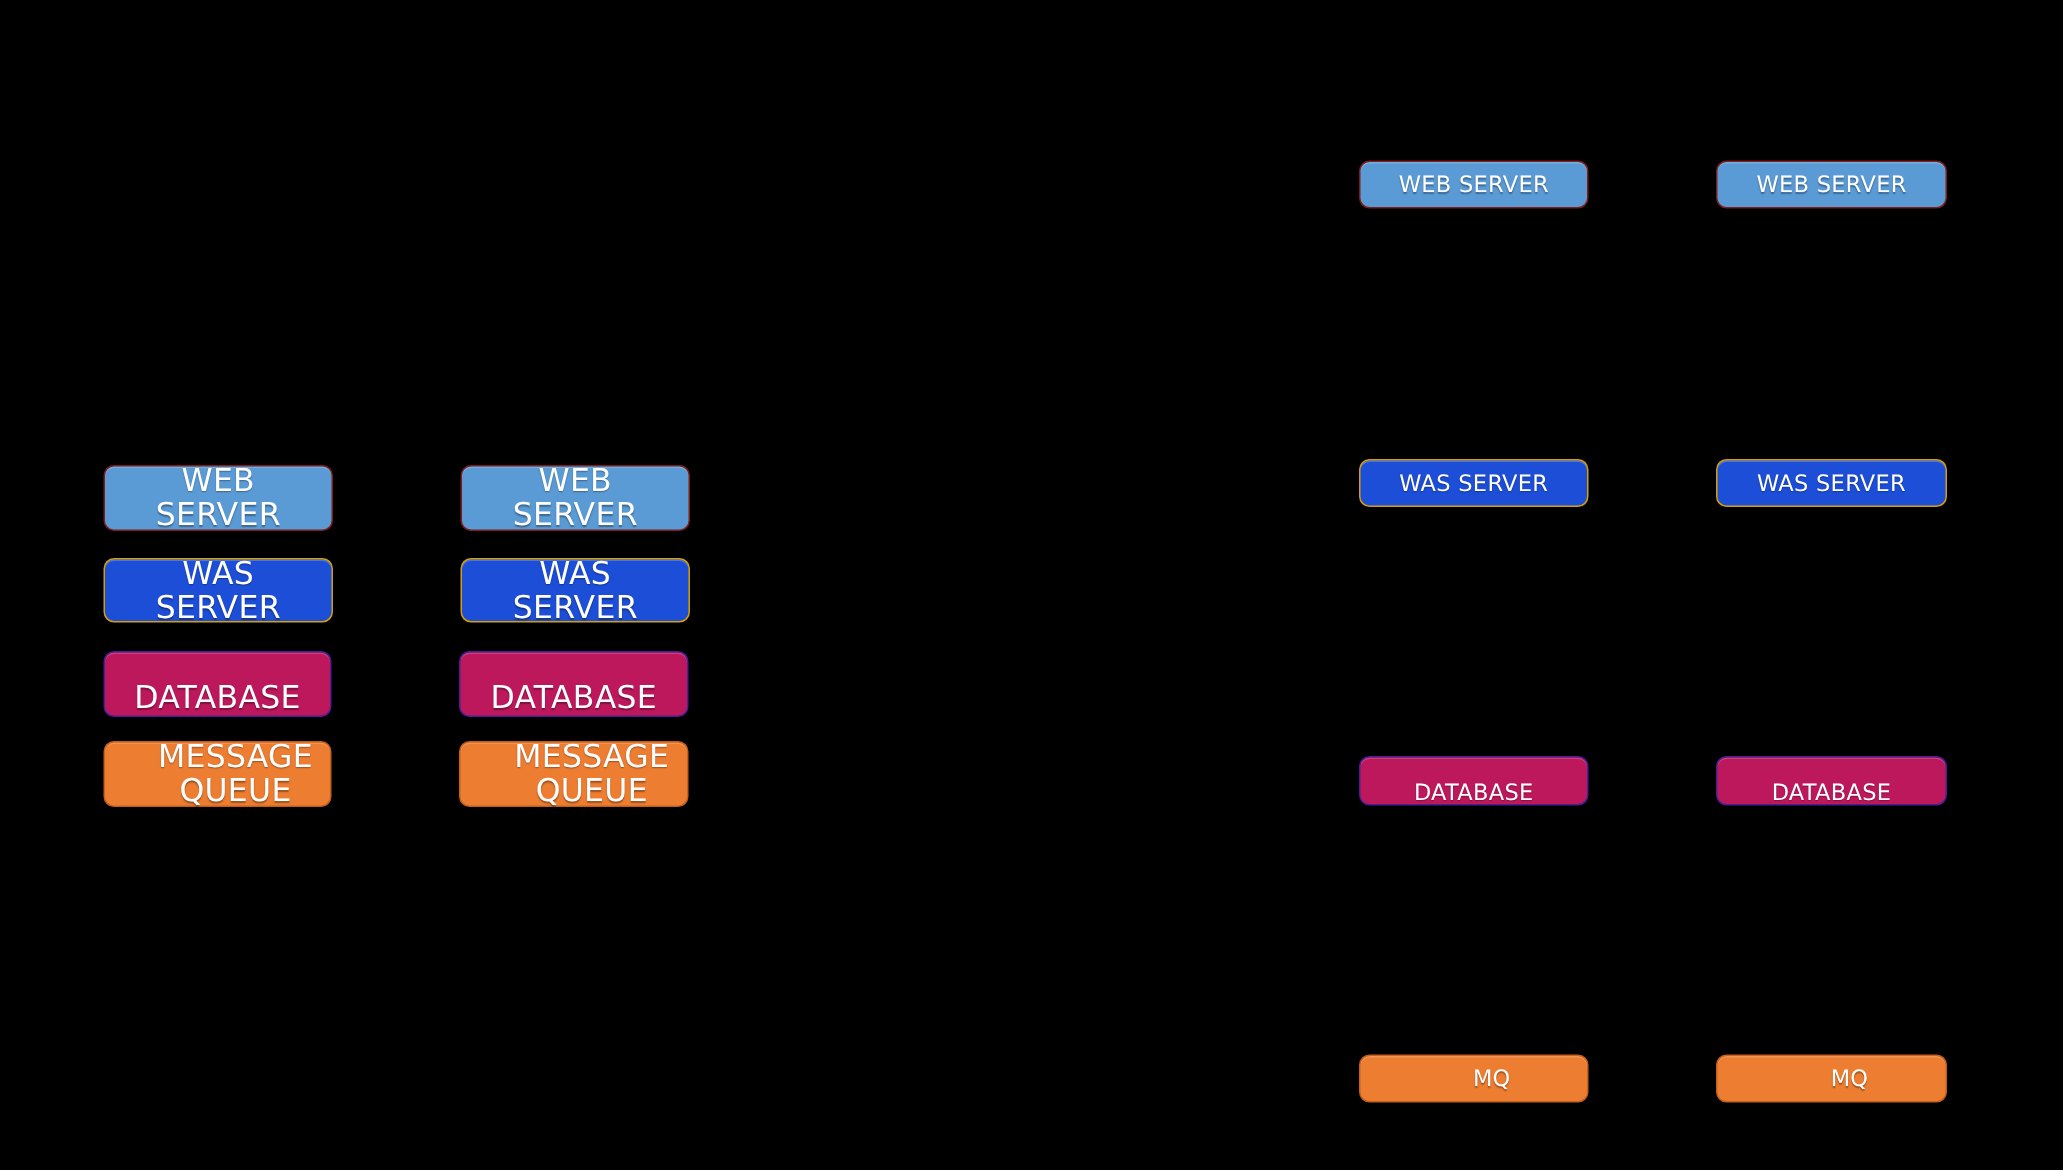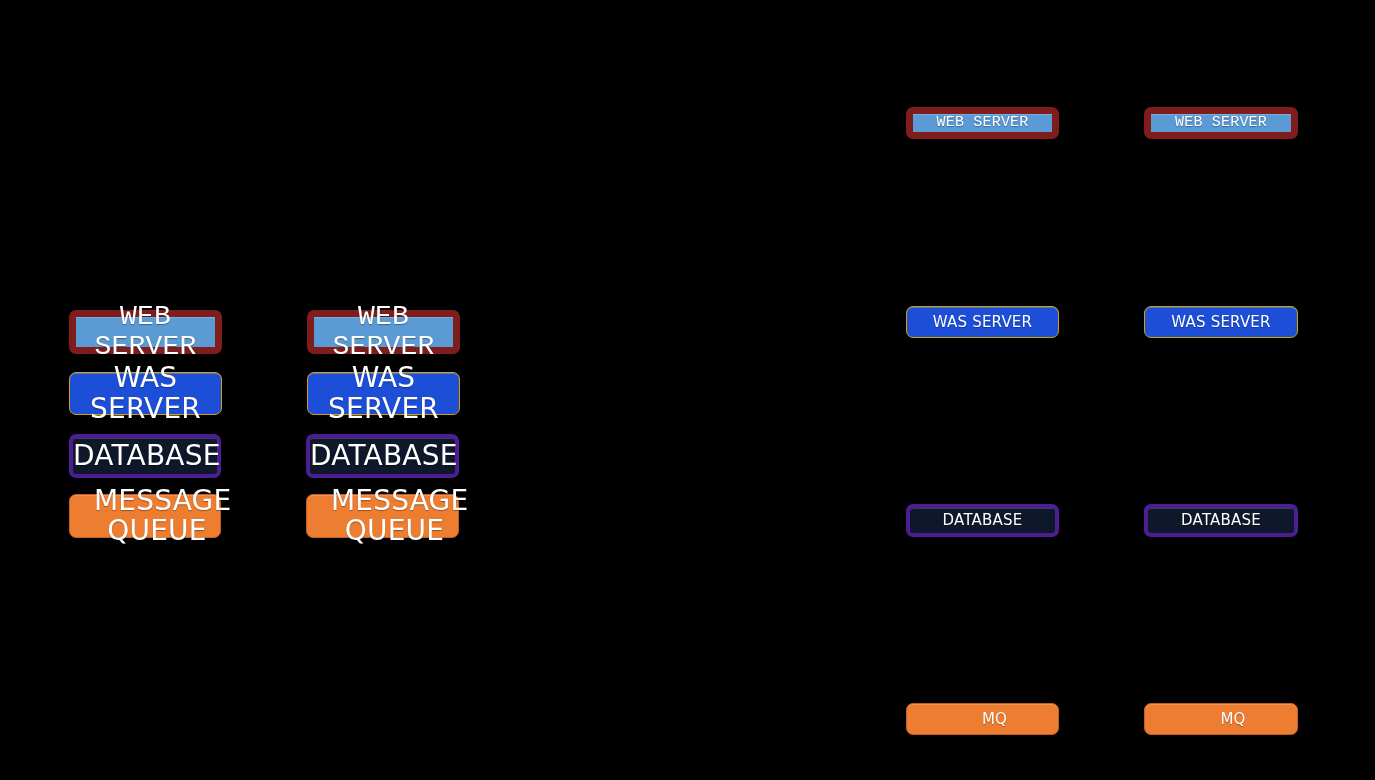--- a/index.html
+++ b/index.html
@@ -39,47 +39,47 @@
     user-select: none;
   }
   .node .label {
     display: block;
     width: 100%;
     white-space: pre-line;
   }
   
   .c-web {
     background: #5b9bd5;
-    border: 7px solid #7f1d1d;
+    border: 1px solid #7f1d1d;
     box-shadow: inset 0 1px 0 rgba(255,255,255,0.18),
                 0 1px 1px rgba(0,0,0,0.55);
-    font-family: Liberation Mono, monospace;
   }
   .c-was {
     background: #1d4ed8;
     border: 1px solid #d79f00;
     box-shadow: inset 0 1px 0 rgba(255,255,255,0.22),
                 0 1px 1px rgba(0,0,0,0.55);
   }
   .c-db {
-    background: #0f172a;
-    border: 4px solid #4c1d95;
+    background: #be185d;
+    border: 1px solid #4c1d95;
     box-shadow: inset 0 1px 0 rgba(255,255,255,0.18),
                 0 1px 1px rgba(0,0,0,0.55);
+    align-items: flex-end;
   }
   .c-mq {
     background: #ed7d31;
     border: 1px solid #c5601c;
     box-shadow: inset 0 1px 0 rgba(255,255,255,0.18),
                 0 1px 1px rgba(0,0,0,0.55);
     padding-left: 24px;
   }
   
   .size-lg .label {
-    font-size: 28px;
+    font-size: 21px;
   }
   
   .size-sm .label {
     font-size: 15px;
   }
 </style>
 </head>
 <body style="background: rgb(0, 0, 0);">
 
 <div id="canvas" style="width: 1375px; height: 780px; background: rgb(0, 0, 0);">

